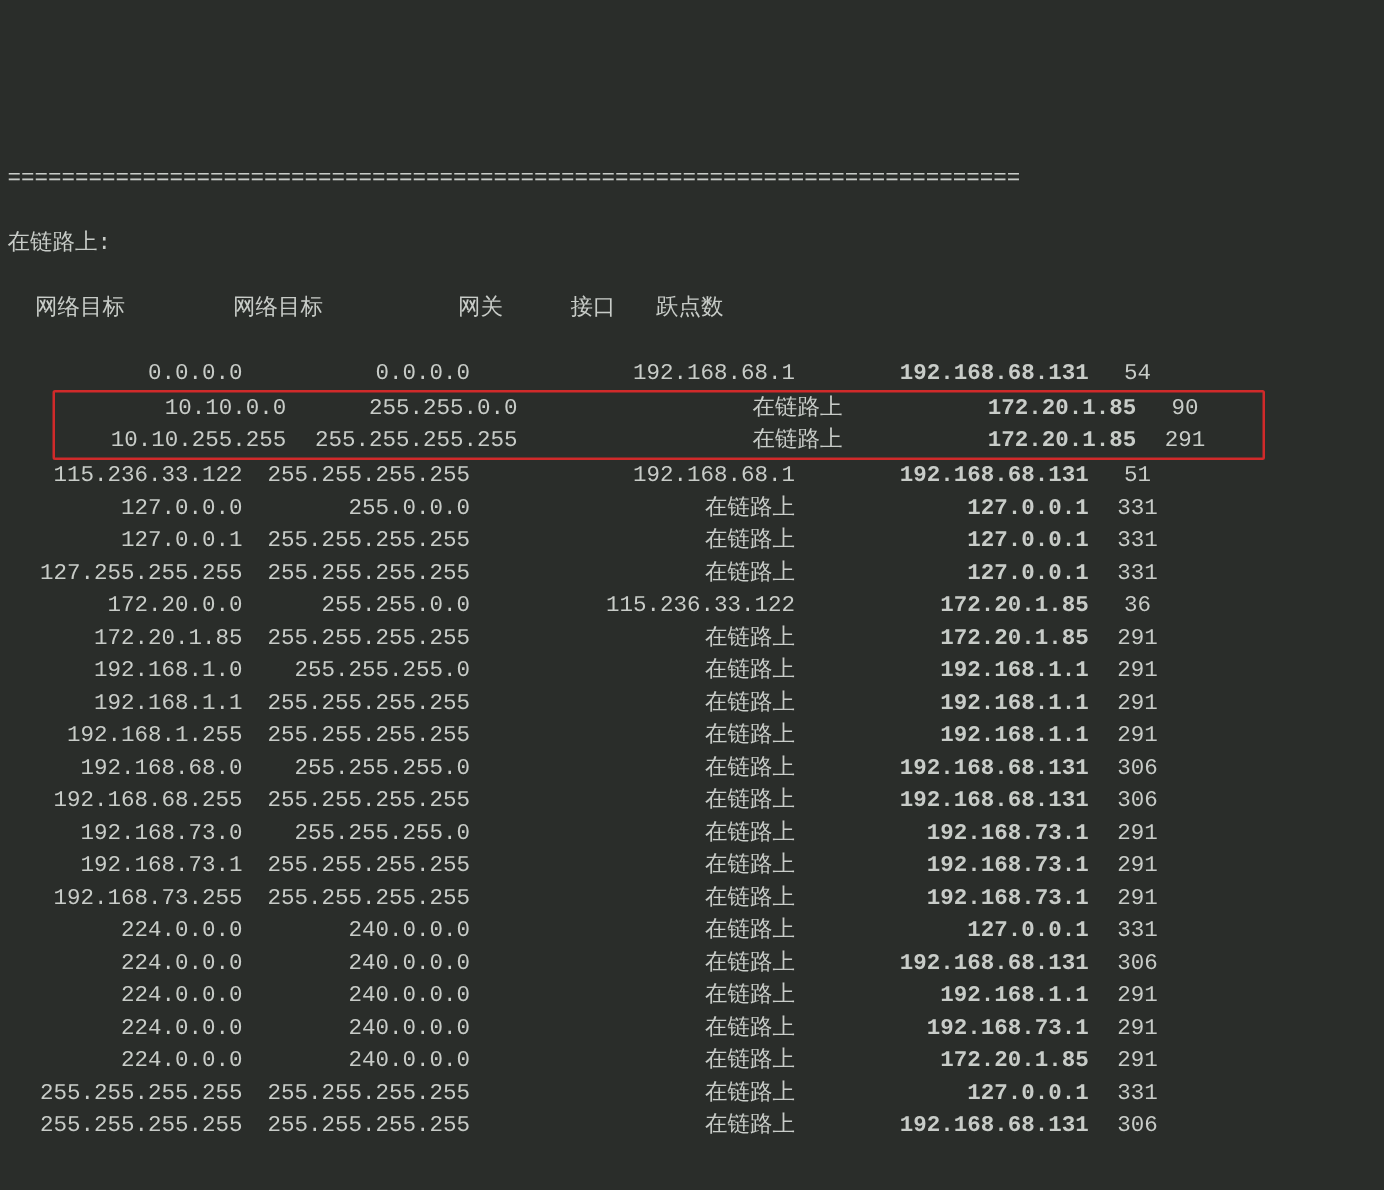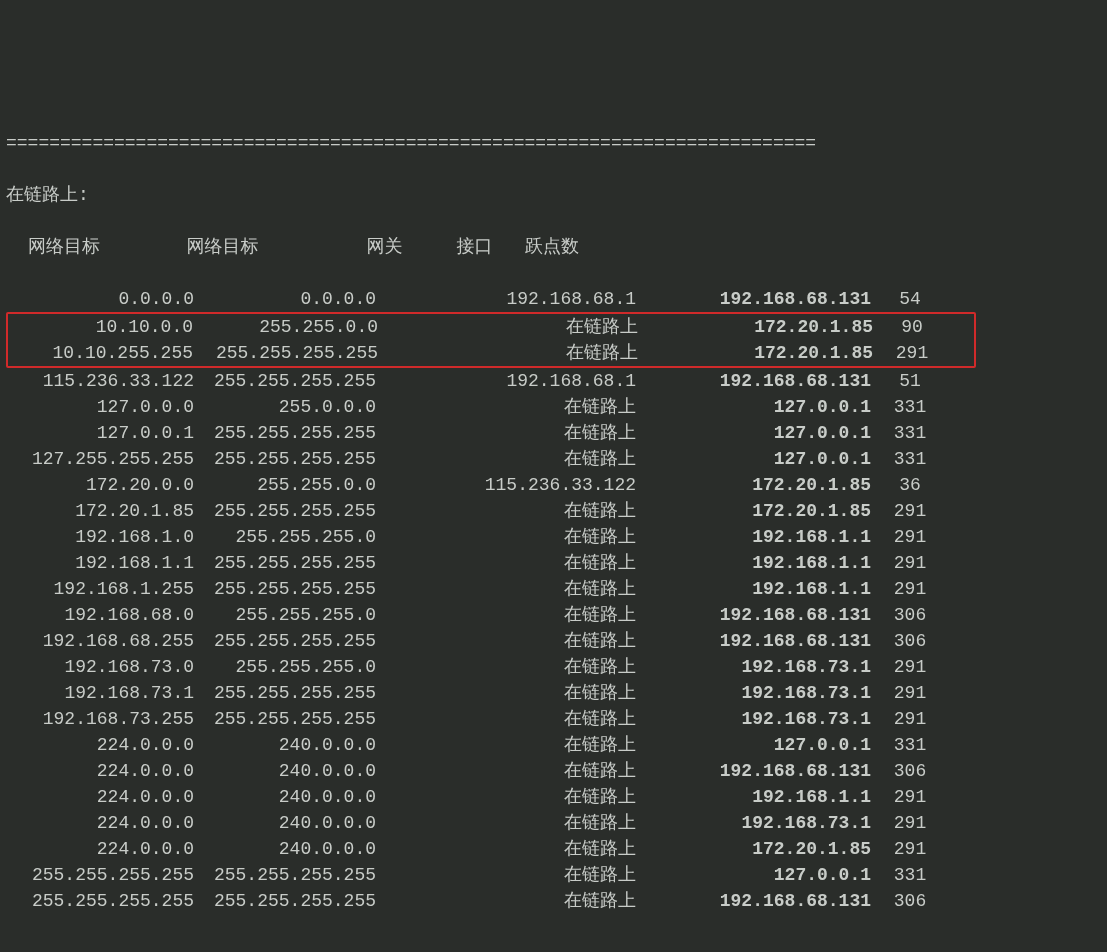--- a/index.html
+++ b/index.html
@@ -16,20 +16,21 @@
   .term {
     padding: 0 6px 10px 6px;
     width: 1095px;
   }
   .hl {
     border: 2px solid #d02a2a;
     border-radius: 2px;
     box-sizing: border-box;
   }
   .hl-top {
+    margin-left: 36px;
     width: 970px;
     padding-left: 10px;
     line-height: 26px;
   }
   .row, .hdr, .line { display:block; }
   span.c { display:inline-block; }
   .c1 { width: 188px; text-align: right; }
   .c2 { width: 182px; text-align: right; }
   .c3 { width: 260px; text-align: right; }
   .c4 { width: 235px; text-align: right; font-weight: bold; }

